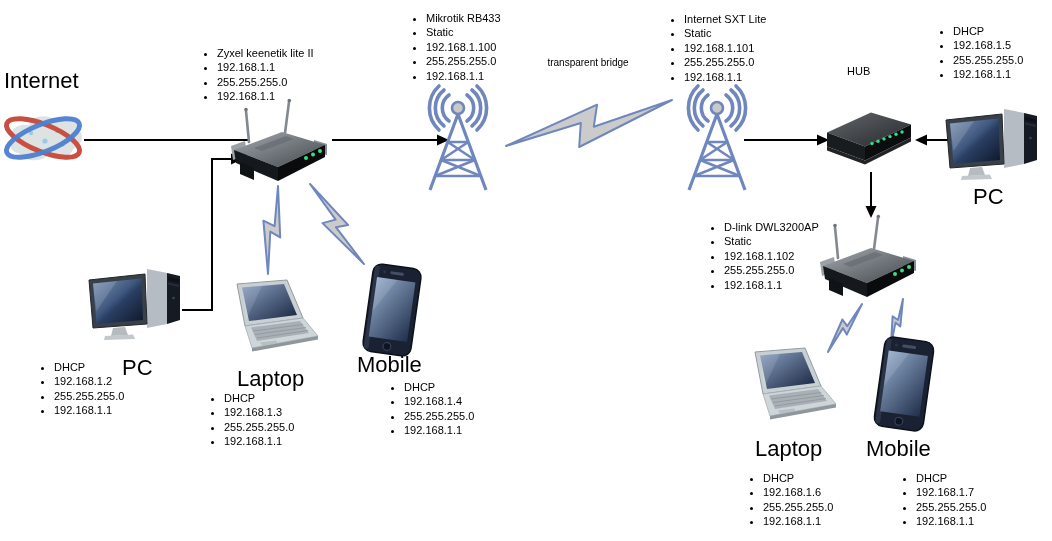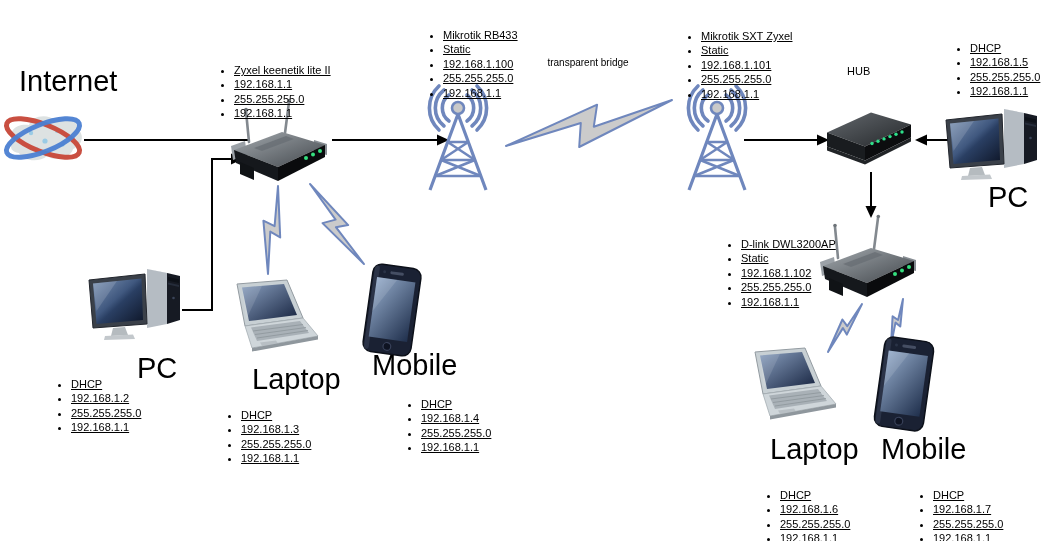--- a/index.html
+++ b/index.html
@@ -1,22 +1,22 @@
 <!DOCTYPE html>
 <html><head>
 <meta charset="utf-8">
 <style>
   html,body{margin:0;padding:0;background:#fff;}
   .canvas{position:relative;width:1052px;height:541px;background:#fff;overflow:hidden;
           font-family:"Liberation Sans",sans-serif;color:#000;}
   .abs{position:absolute;}
-  .biglabel{font-size:29px;line-height:24px;white-space:nowrap;margin-left:15px;}
+  .biglabel{font-size:22px;line-height:24px;white-space:nowrap;}
   .smalllabel{font-size:11px;line-height:15px;white-space:nowrap;}
   .bridgelabel{font-size:10px;line-height:15px;text-align:center;width:84px;}
-  ul.cfg{margin:17px;padding:0 0 0 14px;list-style:disc;text-decoration:underline;}
+  ul.cfg{margin:0;padding:0 0 0 14px;list-style:disc;}
   ul.cfg li{font-size:11px;line-height:14.4px;white-space:nowrap;}
   svg.icon{overflow:visible;}
 </style>
 </head>
 <body>
 
 <div class="canvas">
 
   <svg width="0" height="0" style="position:absolute">
     <defs>
@@ -229,21 +229,21 @@
     <li>Mikrotik RB433</li>
     <li>Static</li>
     <li>192.168.1.100</li>
     <li>255.255.255.0</li>
     <li>192.168.1.1</li>
   </ul>
 
   <div class="abs bridgelabel" style="left:546px;top:55px">transparent bridge</div>
 
   <ul class="abs cfg" style="left:670px;top:12px">
-    <li>Mikrotik SXT Zyxel</li>
+    <li>Internet SXT Lite</li>
     <li>Static</li>
     <li>192.168.1.101</li>
     <li>255.255.255.0</li>
     <li>192.168.1.1</li>
   </ul>
 
   <div class="abs smalllabel" style="left:847px;top:64px">HUB</div>
 
   <ul class="abs cfg" style="left:939px;top:24px">
     <li>DHCP</li>

